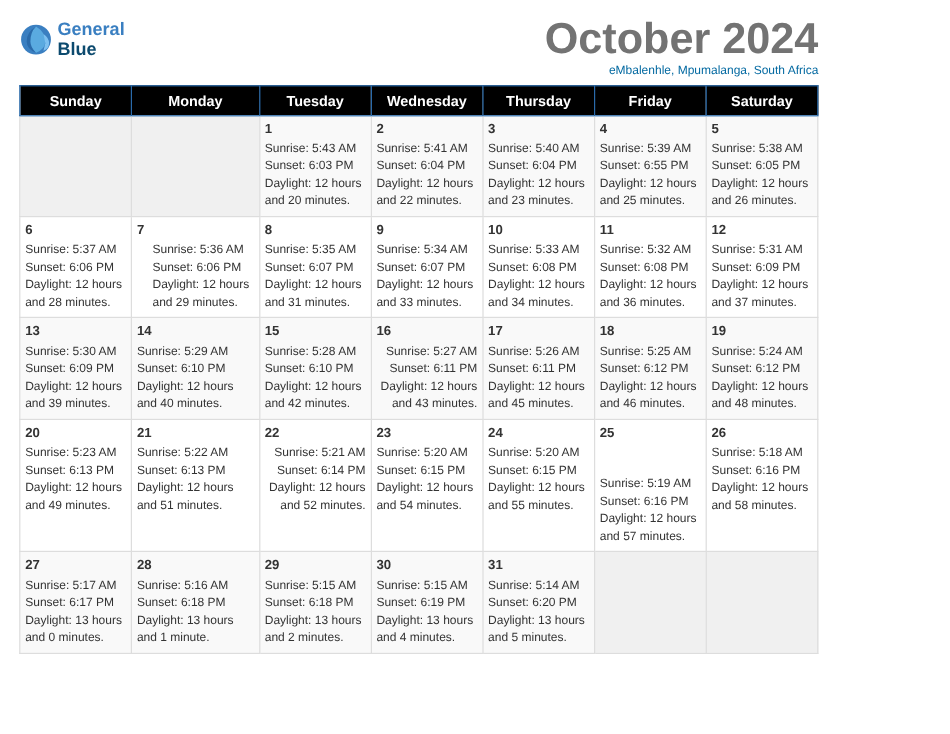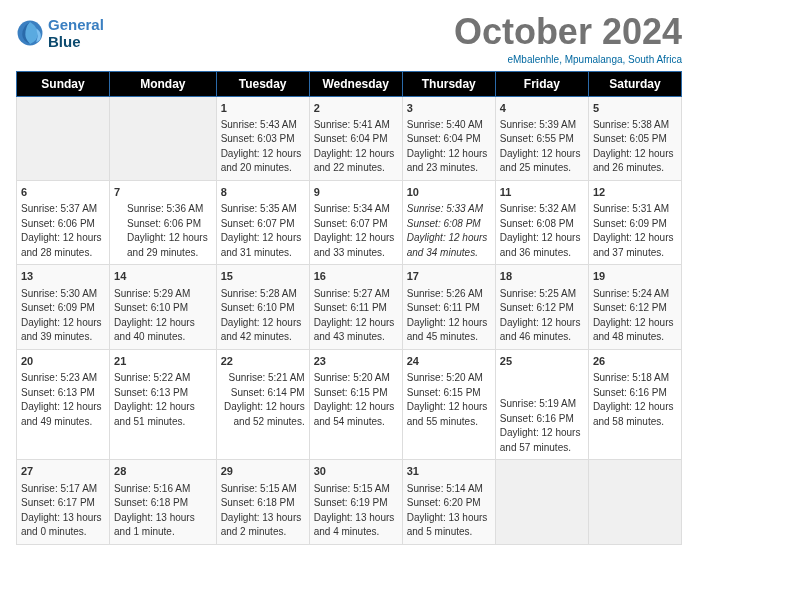--- a/index.html
+++ b/index.html
@@ -190,21 +190,21 @@
           </td>
           <td>
             <span class="day-num">9</span>
             <div class="day-info" style="white-space: pre-line;">Sunrise: 5:34 AM
 Sunset: 6:07 PM
 Daylight: 12 hours
 and 33 minutes.</div>
           </td>
           <td>
             <span class="day-num">10</span>
-            <div class="day-info" style="white-space: pre-line; font-style: italic;">Sunrise: 5:33 AM
+            <div class="day-info" style="white-space: pre-line;">Sunrise: 5:33 AM
 Sunset: 6:08 PM
 Daylight: 12 hours
 and 34 minutes.</div>
           </td>
           <td>
             <span class="day-num">11</span>
             <div class="day-info" style="white-space: pre-line;">Sunrise: 5:32 AM
 Sunset: 6:08 PM
 Daylight: 12 hours
 and 36 minutes.</div>
@@ -234,21 +234,21 @@
           </td>
           <td>
             <span class="day-num">15</span>
             <div class="day-info" style="white-space: pre-line;">Sunrise: 5:28 AM
 Sunset: 6:10 PM
 Daylight: 12 hours
 and 42 minutes.</div>
           </td>
           <td>
             <span class="day-num">16</span>
-            <div class="day-info" style="white-space: pre-line;">Sunrise: 5:27 AM
+            <div class="day-info" style="white-space: pre-line; text-align: right;">Sunrise: 5:27 AM
 Sunset: 6:11 PM
 Daylight: 12 hours
 and 43 minutes.</div>
           </td>
           <td>
             <span class="day-num">17</span>
             <div class="day-info" style="white-space: pre-line;">Sunrise: 5:26 AM
 Sunset: 6:11 PM
 Daylight: 12 hours
 and 45 minutes.</div>

